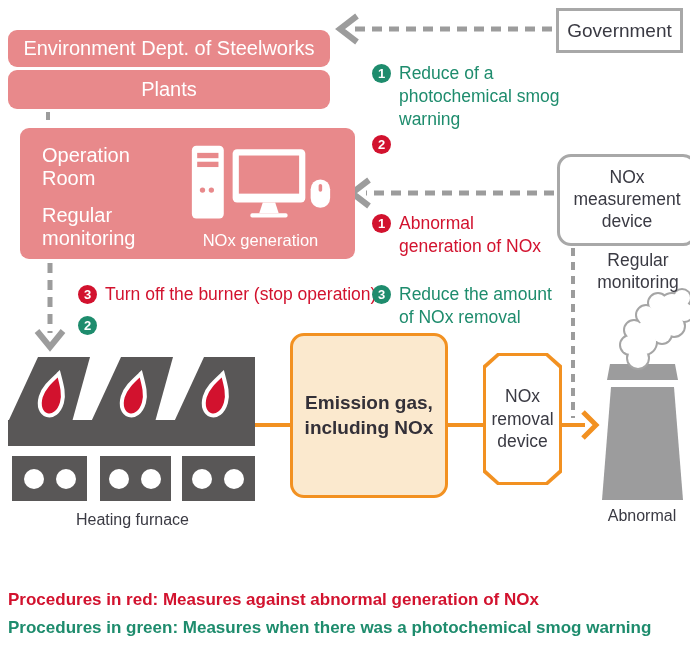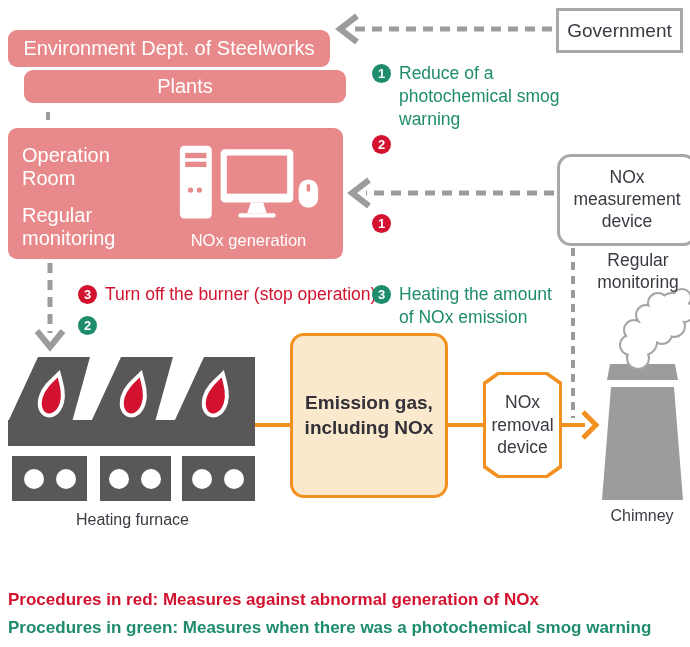--- a/index.html
+++ b/index.html
@@ -11,21 +11,21 @@
   body{font-family:"Liberation Sans", sans-serif; color:var(--text-dark);}
   .stage{position:relative;width:690px;height:647px;background:#fff;overflow:hidden;}
   .overlay{position:absolute;left:0;top:0;width:690px;height:647px;}
 
   .pinkbox{position:absolute;background:var(--pink);color:#fff;border-radius:9px;
     display:flex;align-items:center;justify-content:center;font-size:20px;font-weight:500;}
   .graybox{position:absolute;background:#fff;border:3px solid var(--border-gray);
     display:flex;align-items:center;justify-content:center;font-size:19px;color:var(--text-dark);box-sizing:border-box;}
   .graybox.rounded{border-radius:14px;font-size:17.5px;text-align:center;line-height:1.25;}
 
-  .oproom{justify-content:flex-start;align-items:flex-start;padding:16px 0 0 14px;box-sizing:border-box;}
+  .oproom{justify-content:flex-start;align-items:flex-start;padding:16px 0 0 22px;box-sizing:border-box;margin-left:12px;}
   .oproom .titles{width:125px;line-height:1.15;}
   .oproom .titles p{margin:0 0 14px 0;font-size:20px;}
   .oproom .iconwrap{position:absolute;left:158px;top:16px;width:165px;text-align:center;}
   .oproom .caption{font-size:16.5px;font-weight:400;margin-top:4px;}
 
   .flowbox{position:absolute;box-sizing:border-box;display:flex;align-items:center;justify-content:center;text-align:center;}
   .emission{border:3px solid var(--orange);background:var(--cream);border-radius:14px;
     font-weight:700;font-size:19px;line-height:1.3;color:#333038;padding:0 4px;}
   .octagon-outer{background:var(--orange);
     clip-path:polygon(18% 0,82% 0,100% 9.5%,100% 90.5%,82% 100%,18% 100%,0 90.5%,0 9.5%);}
@@ -150,21 +150,21 @@
   </svg>
 
   <div class="pinkbox" style="left:8px;top:10px;width:322px;height:37px;margin-top:20px;">
     <span>Environment Dept. of Steelworks</span>
   </div>
 
   <div class="graybox" style="left:556px;top:8px;width:127px;height:45px;">
     <span>Government</span>
   </div>
 
-  <div class="pinkbox" style="left:24px;top:70px;width:322px;height:33px;">
+  <div class="pinkbox" style="left:8px;top:70px;width:322px;height:39px;">
     <span>Plants</span>
   </div>
 
   <div class="pinkbox oproom" style="left:8px;top:128px;width:335px;height:131px;">
     <div class="titles">
       <p>Operation Room</p>
       <p>Regular monitoring</p>
     </div>
     <div class="iconwrap">
       <svg width="160" height="78" viewBox="0 0 160 88">
@@ -193,45 +193,46 @@
     <span class="badge badge--green">1</span>
     <span style="width:205px;">Reduce of a photochemical smog warning</span>
   </div>
 
   <div class="step step--red" style="left:372px;top:133px;width:180px;">
     <span class="badge badge--red">2</span>
   </div>
 
   <div class="step step--red" style="left:372px;top:212px;width:200px;">
     <span class="badge badge--red">1</span>
+    <span style="width:160px;">Abnormal generation of NOx</span>
   </div>
 
   <div class="step step--red" style="left:78px;top:283px;width:330px;">
     <span class="badge badge--red">3</span>
     <span>Turn off the burner (stop operation)</span>
   </div>
 
   <div class="step step--green" style="left:78px;top:314px;width:330px;">
     <span class="badge badge--green">2</span>
   </div>
 
   <div class="step step--green" style="left:372px;top:283px;width:220px;">
     <span class="badge badge--green">3</span>
-    <span style="width:170px;">Heating the amount of NOx emission</span>
+    <span style="width:170px;">Reduce the amount of NOx removal</span>
   </div>
 
   <div class="flowbox emission" style="left:290px;top:333px;width:158px;height:165px;">
     <span style="width:145px;">Emission gas, including NOx</span>
   </div>
 
-  <div class="flowbox octagon-outer" style="left:483px;top:372px;width:79px;height:106px;">
+  <div class="flowbox octagon-outer" style="left:483px;top:353px;width:79px;height:132px;">
     <div class="octagon-inner">
       <span>NOx removal device</span>
     </div>
   </div>
 
   <div class="plainlabel" style="left:25px;top:511px;width:215px;">Heating furnace</div>
-  <div class="plainlabel" style="left:596px;top:507px;width:92px;">Chimney</div>
+  <div class="plainlabel" style="left:596px;top:507px;width:92px;">Abnormal</div>
 
   <div class="legend legend--green" style="left:8px;top:618px;">Procedures in green: Measures when there was a photochemical smog warning</div>
   <div class="legend legend--red" style="left:8px;top:590px;">Procedures in red: Measures against abnormal generation of NOx</div>
 
 </div>
 
 </body></html>

